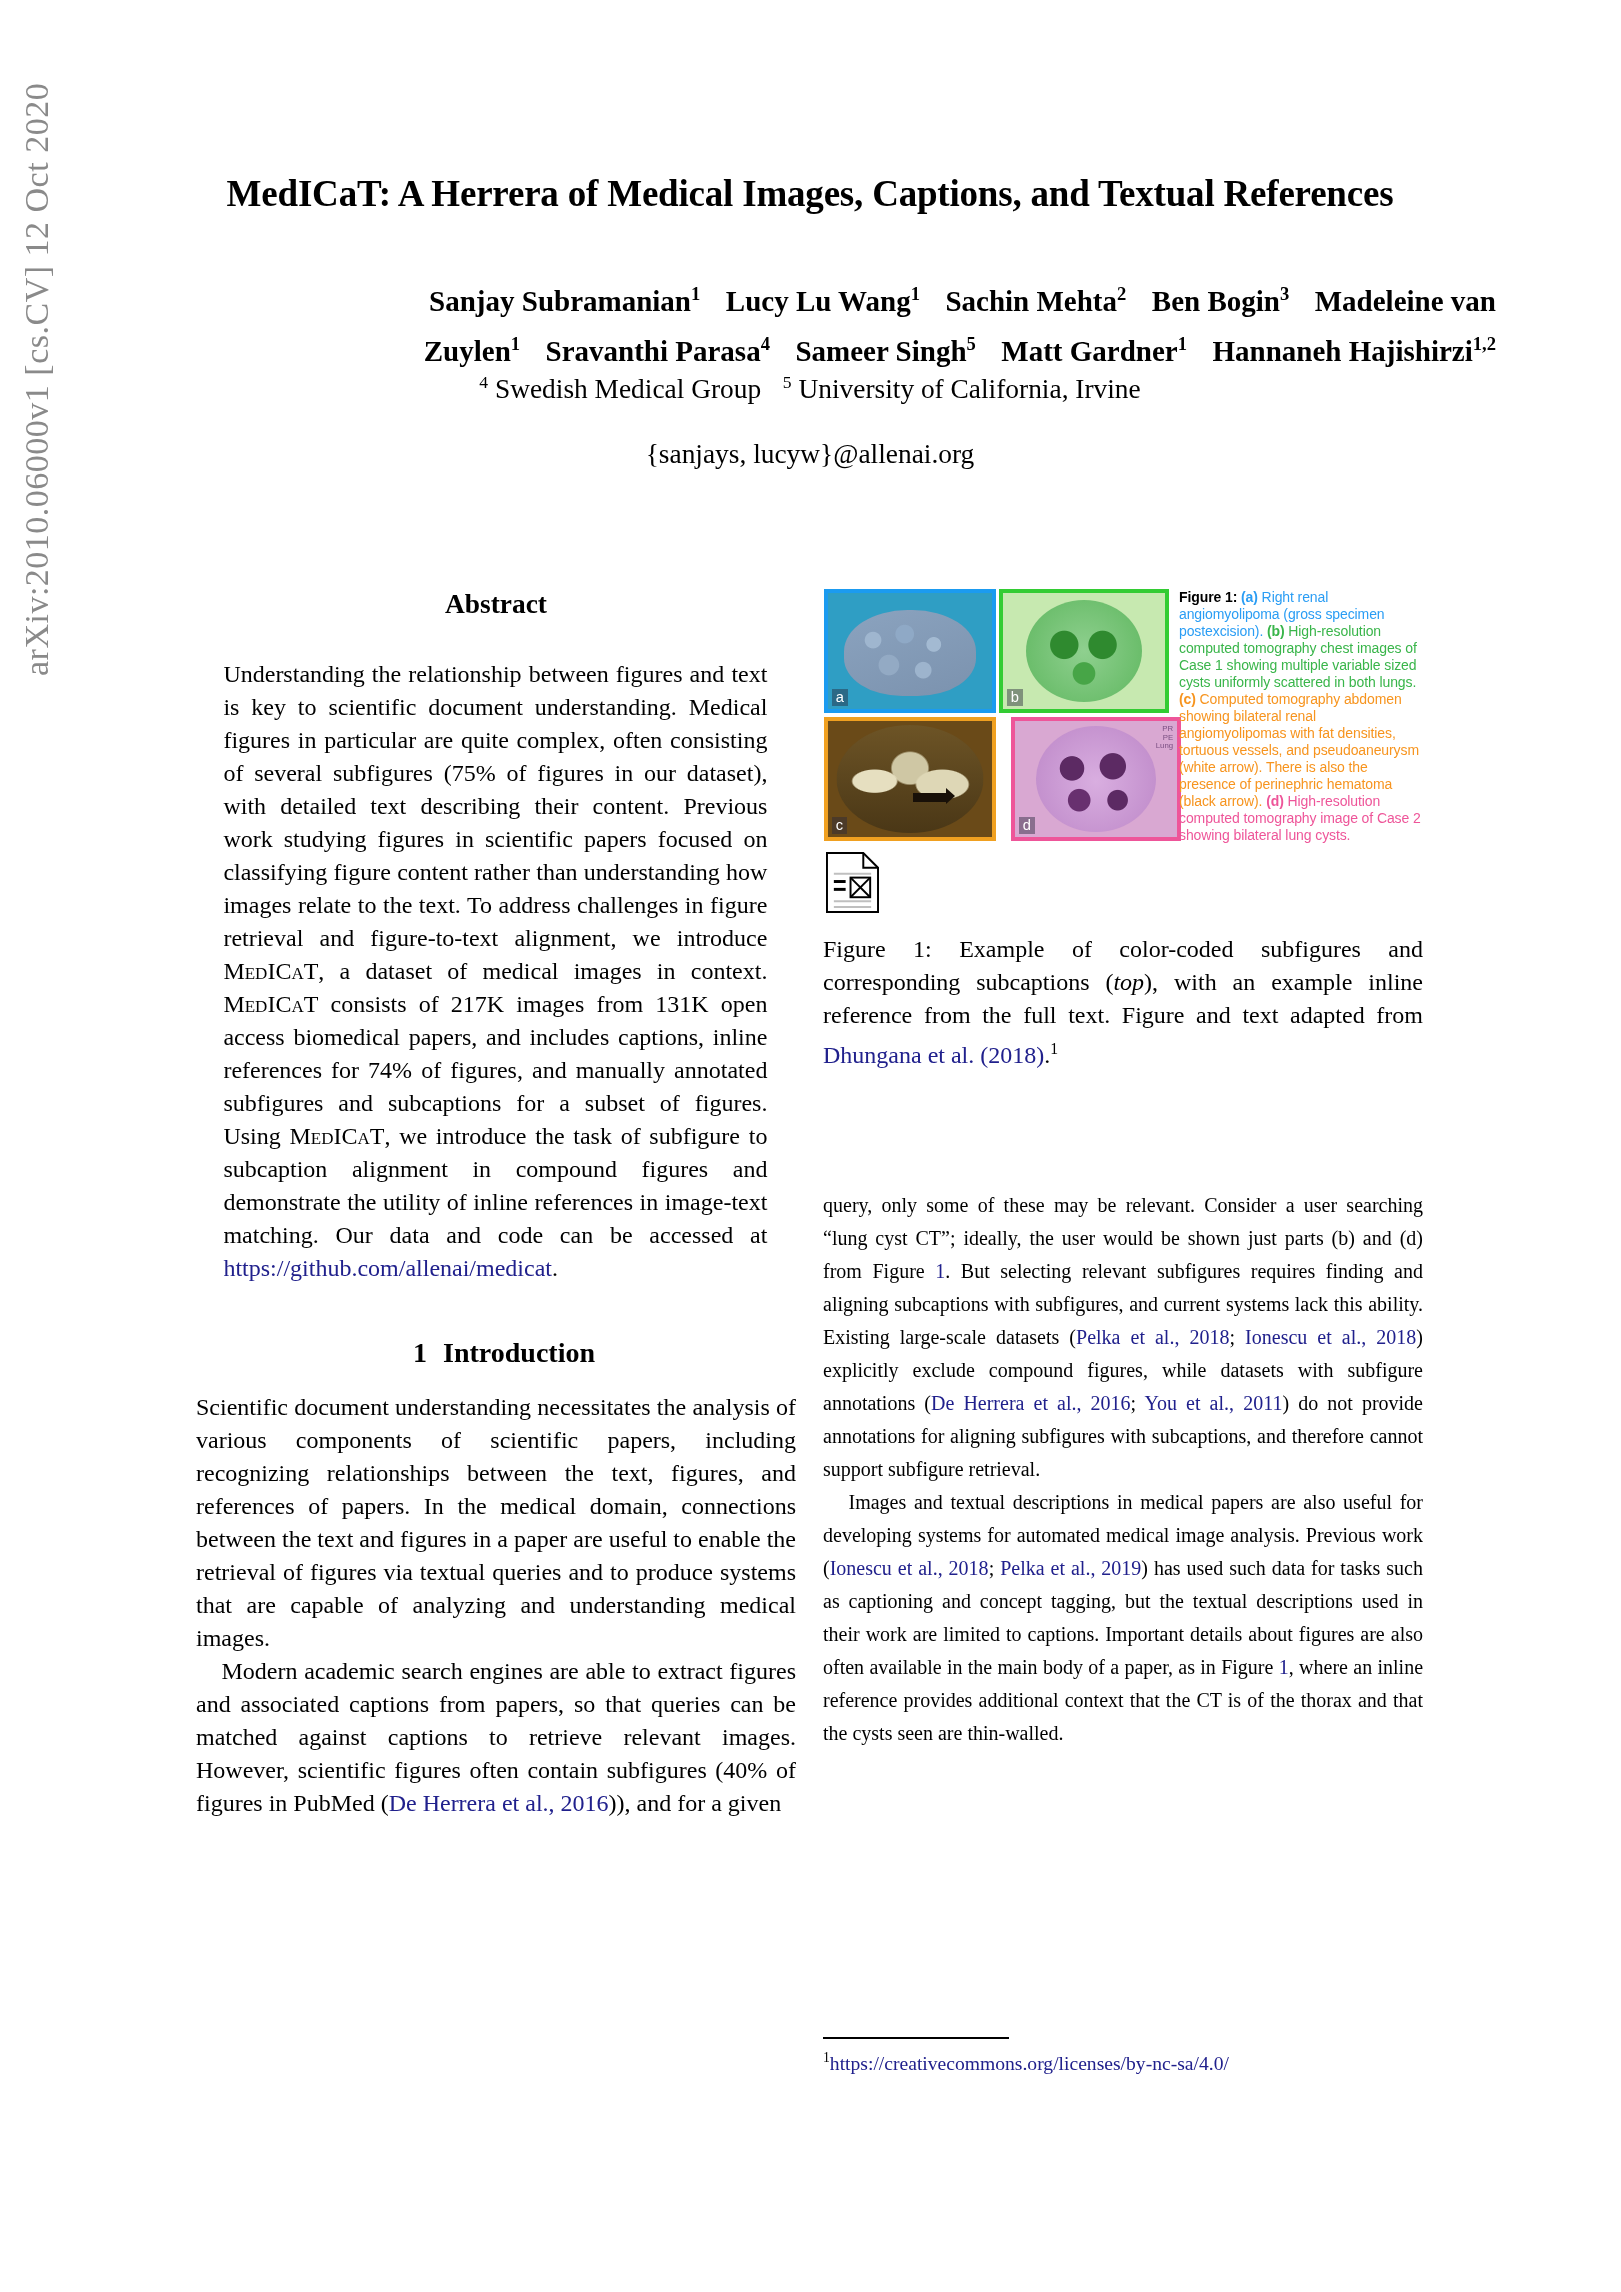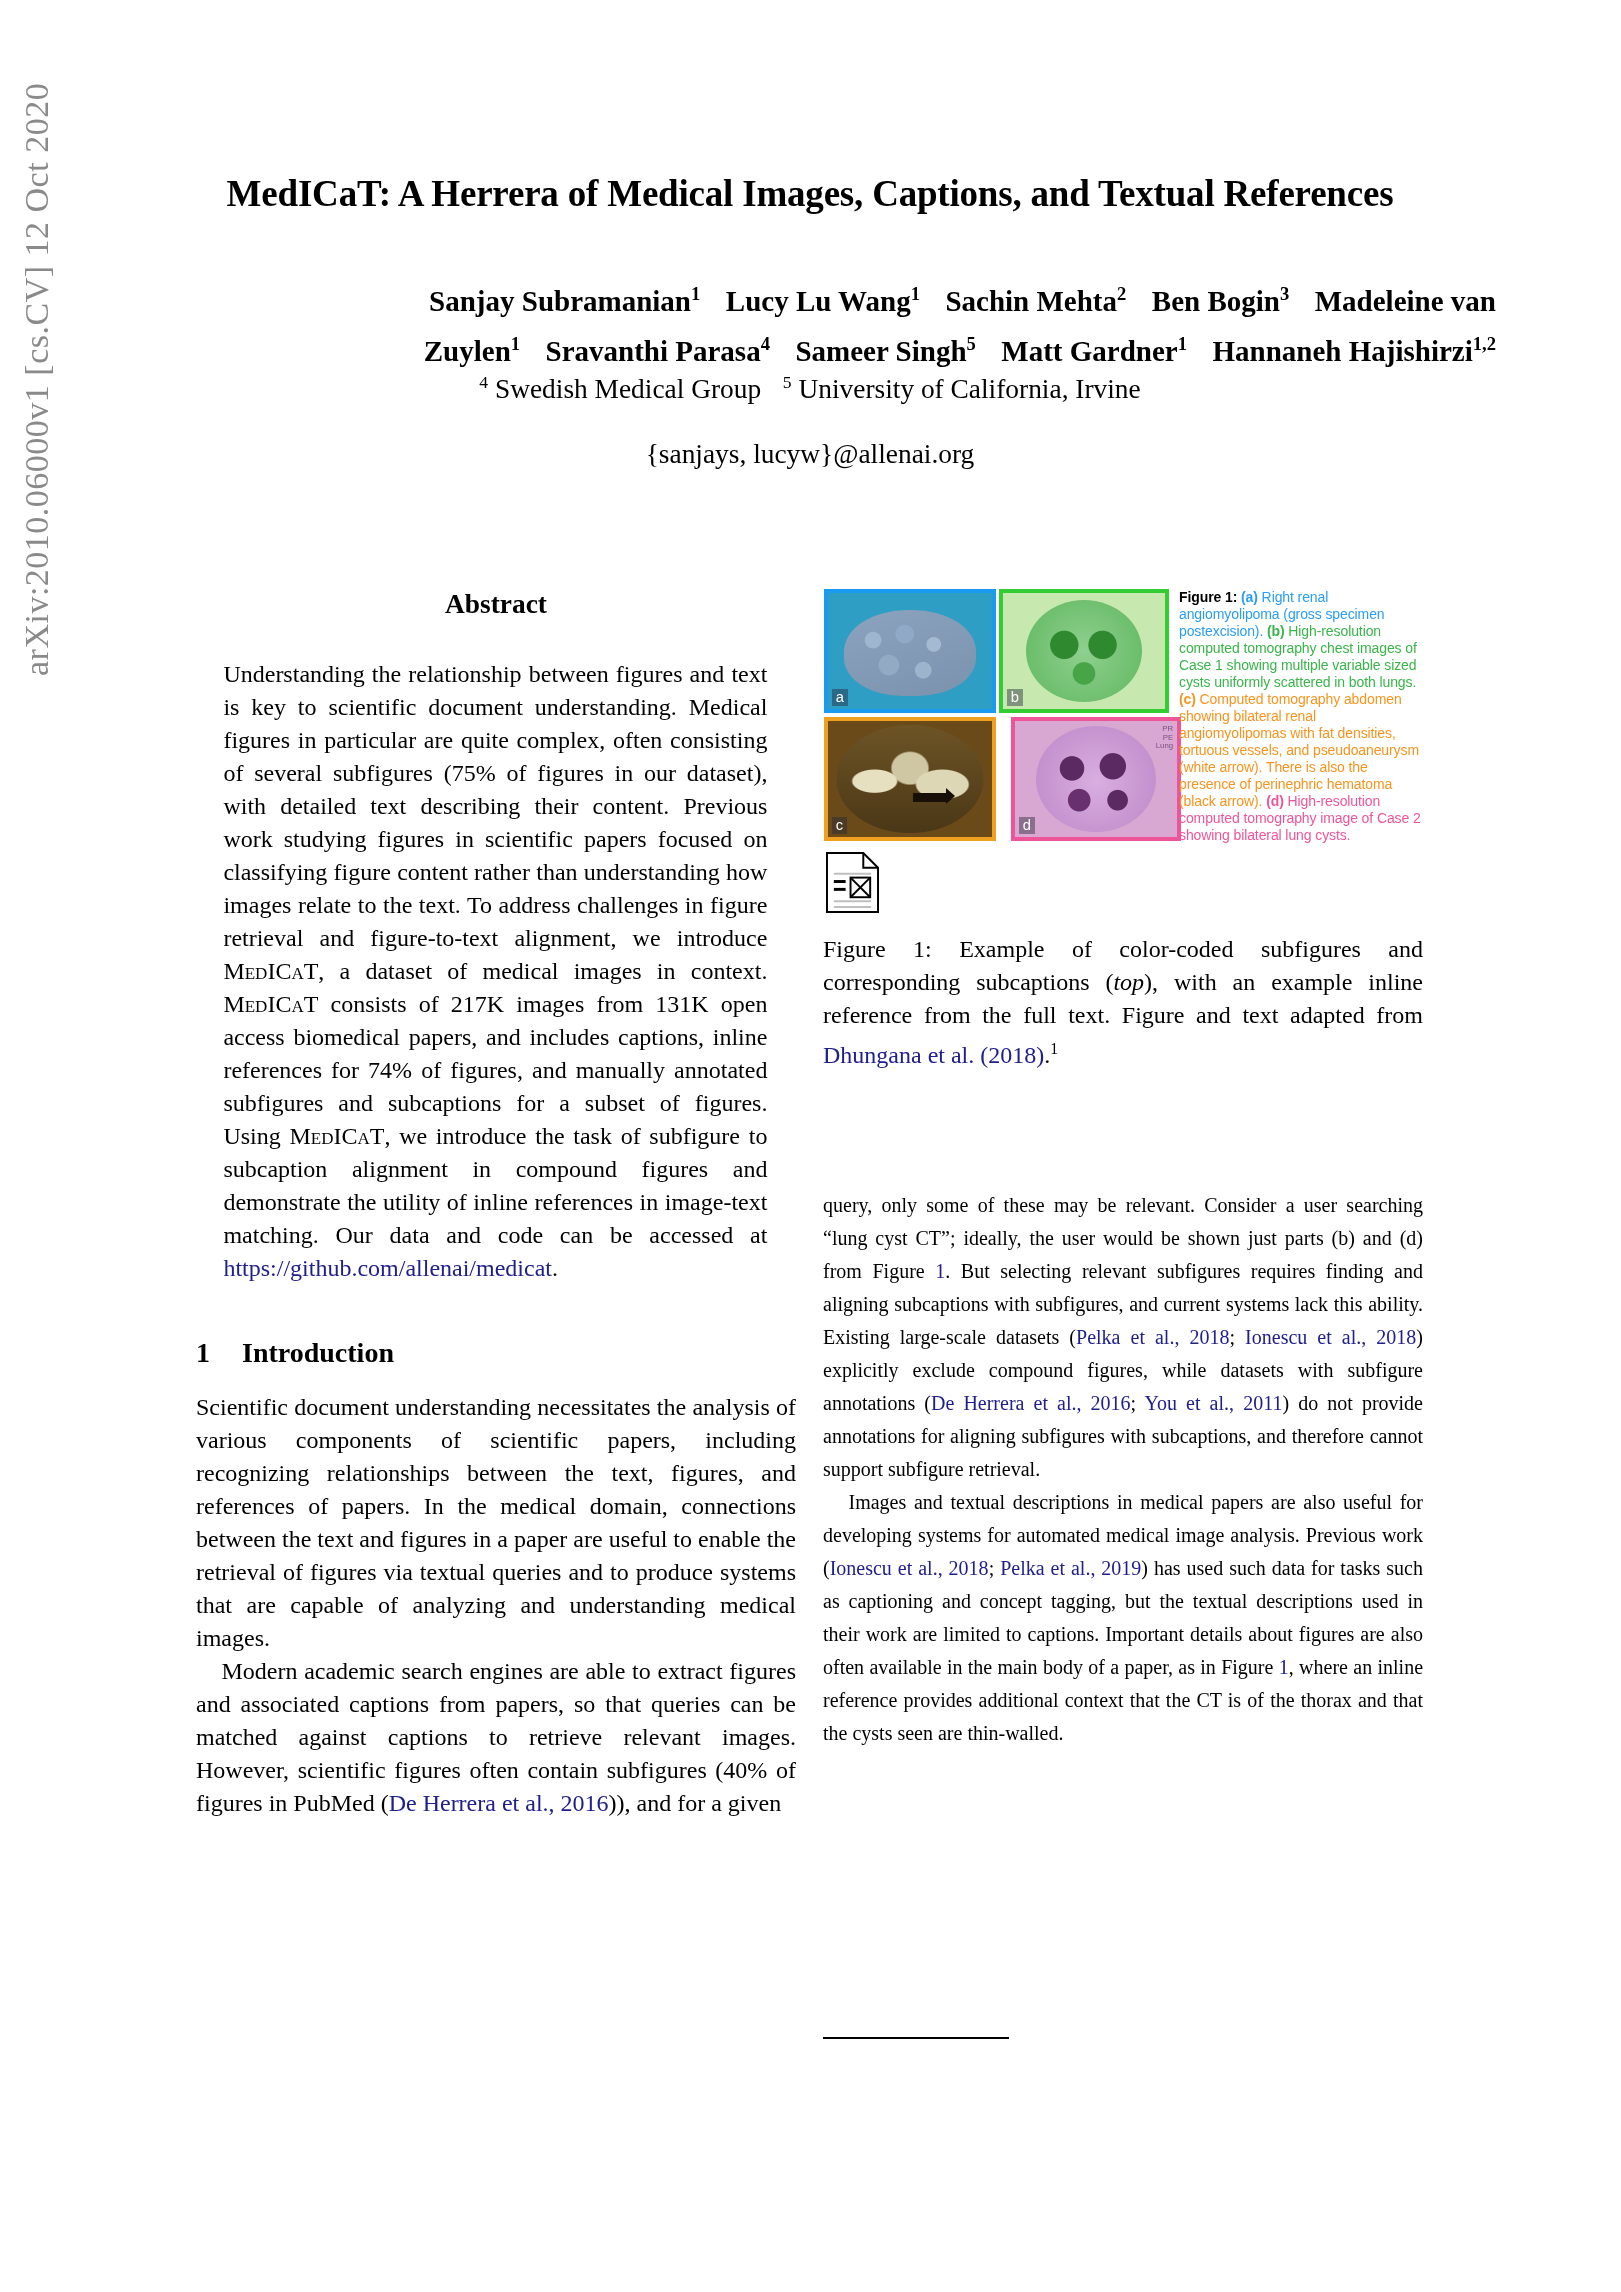--- a/index.html
+++ b/index.html
@@ -104,21 +104,21 @@
     width: 544px;
     margin-left: 27.4px;
     font-size: 24px;
     line-height: 33px;
     text-align: justify;
   }
   h2.section-head {
     margin: 51px 0 21.6px 0;
     font-size: 28px;
     font-weight: bold;
-    text-align: left;
+    text-align: center;
   }
   h2.section-head .num { display: inline-block; width: 46px; }
 
   p.body-p { margin: 0; text-indent: 0; }
   p.body-p + p.body-p { text-indent: 25.5px; }
 
   .sc { font-variant: small-caps; }
   a.lnk, .lnk {
     color: #20208c;
     text-decoration: none;
@@ -388,15 +388,16 @@
 
     <div id="fig-caption"><span>Figure 1: Example of color-coded subfigures and corresponding subcaptions (</span><i>top</i><span>), with an example inline reference from the full text. Figure and text adapted from </span><a class="cite lnk" href="#">Dhungana et al. (2018)</a><span>.</span><sup style="font-size:15.7px;">1</sup></div>
   </div>
 
   <div id="col-right-body">
     <p class="body-p"><span>query, only some of these may be relevant. Consider a user searching “lung cyst CT”; ideally, the user would be shown just parts (b) and (d) from Figure </span><a class="lnk" href="#">1</a><span>. But selecting relevant subfigures requires finding and aligning subcaptions with subfigures, and current systems lack this ability. Existing large-scale datasets (</span><a class="cite lnk" href="#">Pelka et al., 2018</a><span>; </span><a class="cite lnk" href="#">Ionescu et al., 2018</a><span>) explicitly exclude compound figures, while datasets with subfigure annotations (</span><a class="cite lnk" href="#">De Herrera et al., 2016</a><span>; </span><a class="cite lnk" href="#">You et al., 2011</a><span>) do not provide annotations for aligning subfigures with subcaptions, and therefore cannot support subfigure retrieval.</span></p>
     <p class="body-p"><span>Images and textual descriptions in medical papers are also useful for developing systems for automated medical image analysis. Previous work (</span><a class="cite lnk" href="#">Ionescu et al., 2018</a><span>; </span><a class="cite lnk" href="#">Pelka et al., 2019</a><span>) has used such data for tasks such as captioning and concept tagging, but the textual descriptions used in their work are limited to captions. Important details about figures are also often available in the main body of a paper, as in Figure </span><a class="lnk" href="#">1</a><span>, where an inline reference provides additional context that the CT is of the thorax and that the cysts seen are thin-walled.</span></p>
   </div>
 
   <div id="footnote-rule"></div>
+  <div id="footnote"><span class="sup">1</span><a class="lnk" href="#">https://creativecommons.org/licenses/by-nc-sa/4.0/</a></div>
 
 </div>
 
 
 </body></html>

